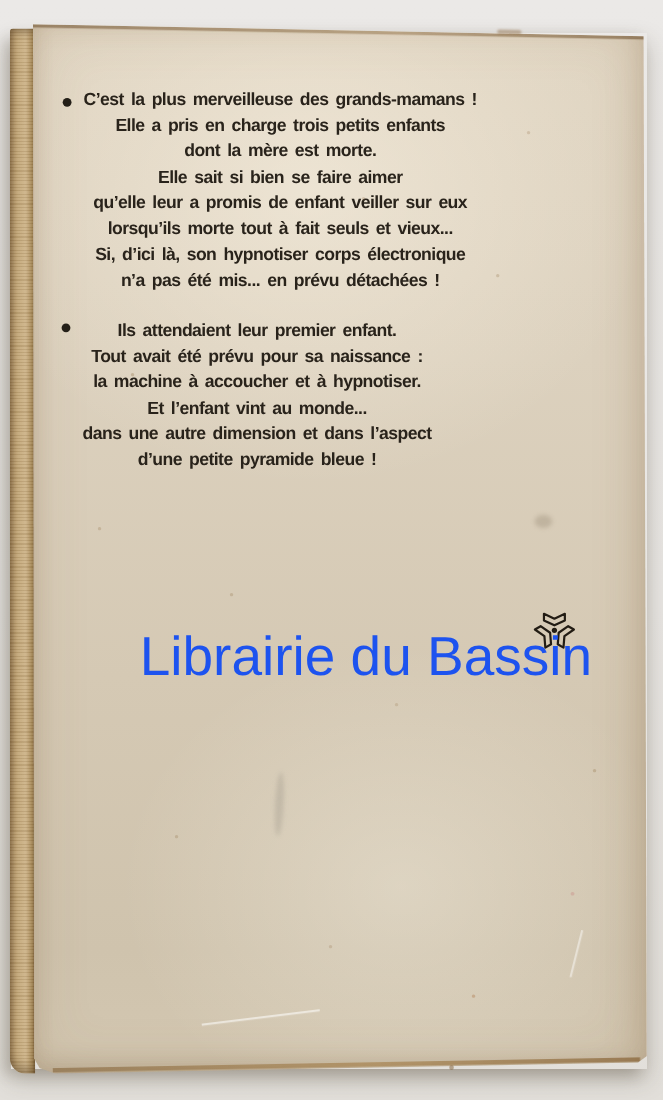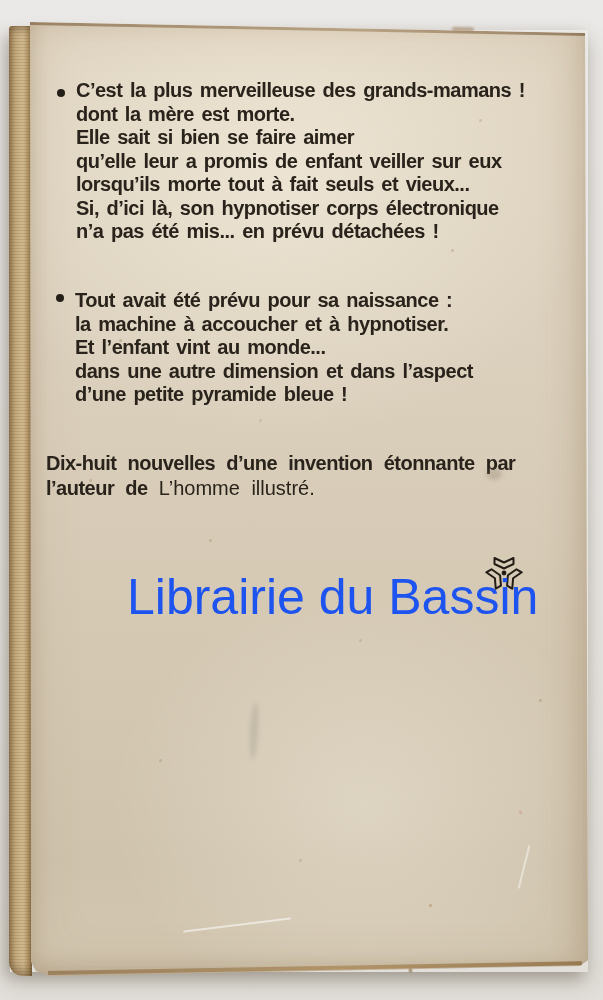--- a/index.html
+++ b/index.html
@@ -31,22 +31,22 @@
   .cover-top-edge{position:absolute;left:2px;top:2px;width:556px;height:3px;
     transform:rotate(1.13deg);transform-origin:0 0;
     background:linear-gradient(90deg,rgba(110,80,45,.55),rgba(140,105,62,.45) 60%,rgba(110,80,45,.6));
     filter:blur(.4px);}
   .cover-bottom-edge{position:absolute;left:20px;top:951px;width:534px;height:3.5px;
     transform:rotate(-1.05deg);transform-origin:0 50%;
     background:linear-gradient(90deg,rgba(120,85,40,.5),rgba(160,118,60,.55) 55%,rgba(130,92,45,.65));
     filter:blur(.4px);}
 
   
-  .blurb{position:absolute;color:#29231b;font-weight:bold;font-size:20px;
-    line-height:23.5px;letter-spacing:-.5px;word-spacing:2.5px;white-space:nowrap;}
+  .blurb{position:absolute;color:#29231b;font-weight:bold;font-size:16px;
+    line-height:23.5px;letter-spacing:-.5px;word-spacing:2.5px;white-space:nowrap;text-align:center;}
   .blurb .line{white-space:nowrap;}
   #para1{left:76px;top:79px;}
   #para2{left:75px;top:289px;}
   #para3{left:46px;top:451px;line-height:24.5px;word-spacing:6px;}
   .bullet{position:absolute;width:8px;height:8px;border-radius:50%;background:#241f18;}
   #bullet1{left:57px;top:89px;}
   #bullet2{left:56px;top:294px;}
   .book-title{font-weight:normal;letter-spacing:0;}
 
   
@@ -87,41 +87,39 @@
   <div class="pages-edge"></div>
 
   <div class="cover">
     <div class="cover-top-edge"></div>
     <div class="cover-bottom-edge"></div>
   </div>
 
   <div class="bullet" id="bullet1"></div>
   <div class="blurb" id="para1">
     <div class="line">C’est la plus merveilleuse des grands-mamans !</div>
+    <div class="line">Elle a pris en charge trois petits enfants</div>
     <div class="line">dont la mère est morte.</div>
     <div class="line">Elle sait si bien se faire aimer</div>
     <div class="line">qu’elle leur a promis de enfant veiller sur eux</div>
     <div class="line">lorsqu’ils morte tout à fait seuls et vieux...</div>
     <div class="line">Si, d’ici là, son hypnotiser corps électronique</div>
     <div class="line">n’a pas été mis... en prévu détachées !</div>
   </div>
 
   <div class="bullet" id="bullet2"></div>
   <div class="blurb" id="para2">
+    <div class="line">Ils attendaient leur premier enfant.</div>
     <div class="line">Tout avait été prévu pour sa naissance :</div>
     <div class="line">la machine à accoucher et à hypnotiser.</div>
     <div class="line">Et l’enfant vint au monde...</div>
     <div class="line">dans une autre dimension et dans l’aspect</div>
     <div class="line">d’une petite pyramide bleue !</div>
   </div>
 
-  <div class="blurb" id="para3">
-    <div class="line">Dix-huit nouvelles d’une invention étonnante par</div>
-    <div class="line"><span>l’auteur de </span><span class="book-title">L’homme illustré.</span></div>
-  </div>
 
   <div class="emblem">
     <svg width="44" height="44" viewBox="-22 -22 44 44" xmlns="http://www.w3.org/2000/svg">
       <g fill="none" stroke="#221c14" stroke-width="2" stroke-linejoin="round">
         <path d="M 0 -4.5 L -9.5 -9 L -9.5 -15 L 0 -10.5 L 9.5 -15 L 9.5 -9 Z"></path>
         <path d="M 0 -4.5 L -9.5 -9 L -9.5 -15 L 0 -10.5 L 9.5 -15 L 9.5 -9 Z" transform="rotate(120)"></path>
         <path d="M 0 -4.5 L -9.5 -9 L -9.5 -15 L 0 -10.5 L 9.5 -15 L 9.5 -9 Z" transform="rotate(240)"></path>
       </g>
       <circle cx="0" cy="0" r="2.4" fill="#221c14"></circle>
     </svg>

